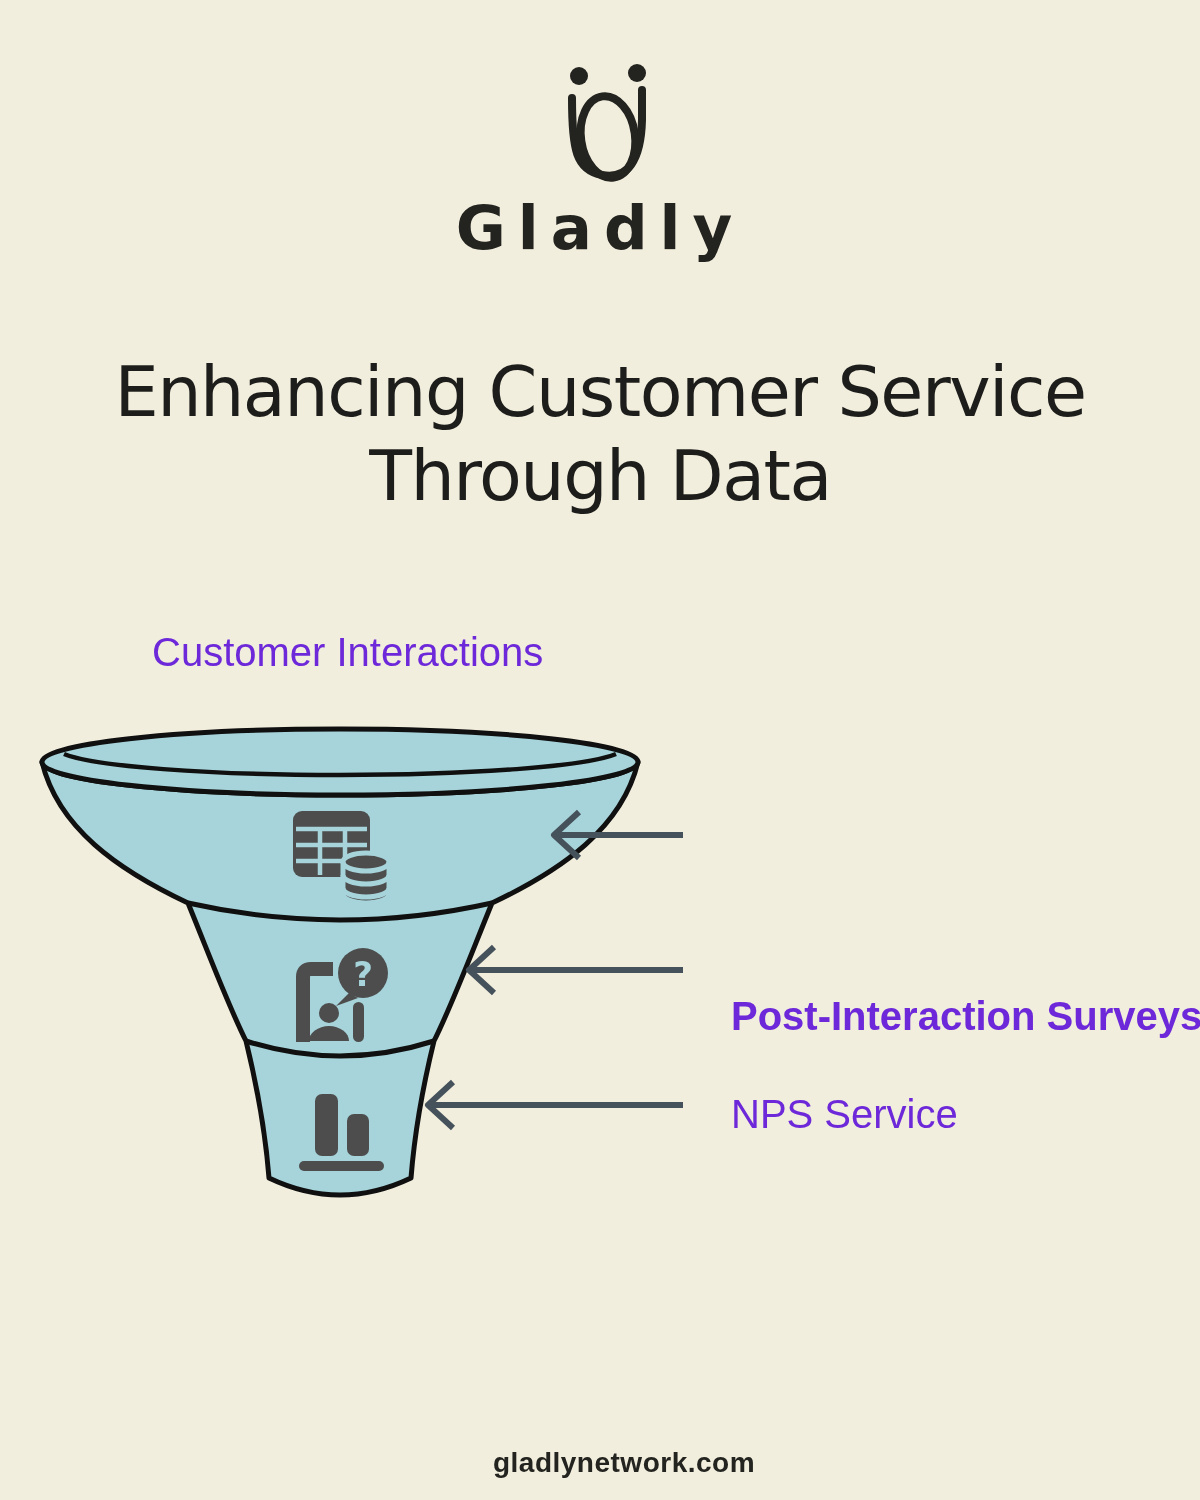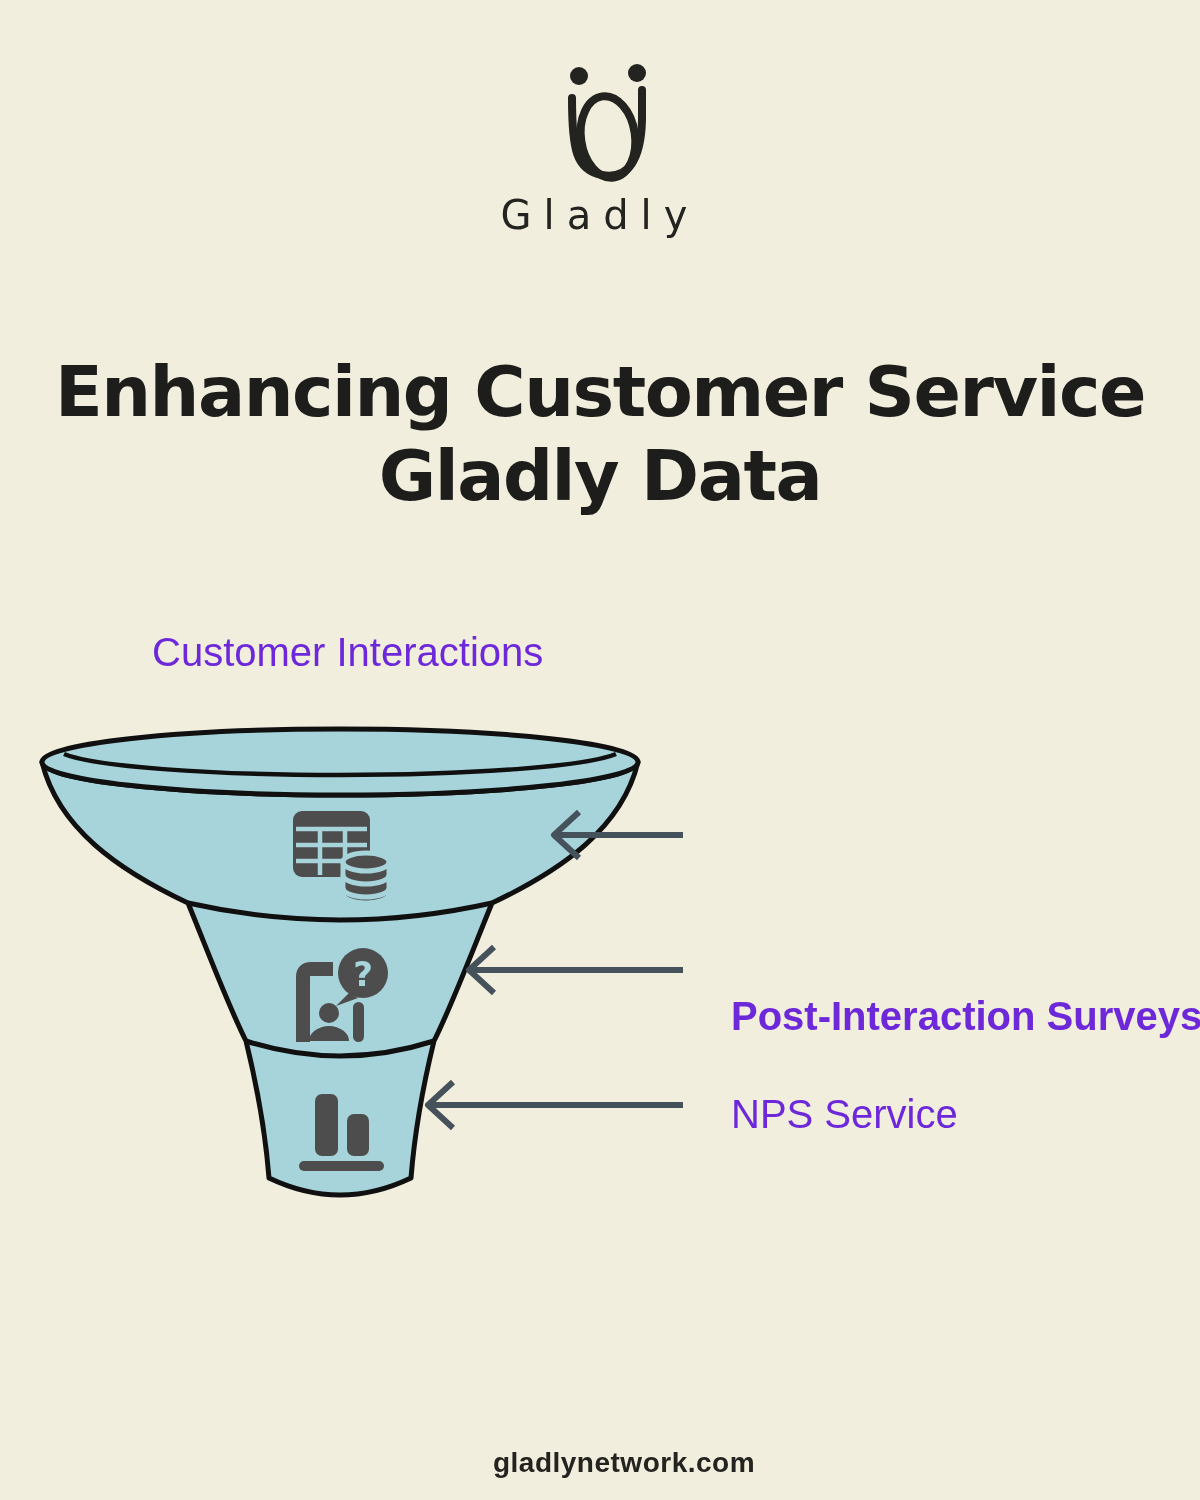--- a/index.html
+++ b/index.html
@@ -15,34 +15,34 @@
     position:absolute;
     left:0;top:0;
     width:1200px;height:1500px;
   }
   .brand-name{
     position:absolute;
     top:192px;left:0;
     width:100%;
     text-align:center;
     font-family:"DejaVu Sans",sans-serif;
-    font-size:40px;
-    font-weight:400;
+    font-size:61px;
+    font-weight:700;
     letter-spacing:12px;
     color:#23231f;
   }
   .title{
     position:absolute;
     top:350px;left:0;
     width:100%;
     text-align:center;
     font-family:"DejaVu Sans",sans-serif;
     font-size:70px;
     line-height:1.2;
-    font-weight:700;
+    font-weight:400;
     letter-spacing:-1.5px;
     color:#1d1d1b;
   }
   .label{
     position:absolute;
     font-size:40px;
     font-weight:500;
     color:#6d28d9;
     white-space:nowrap;
   }
@@ -130,21 +130,21 @@
       <path d="M 683 835 H 558 M 579 812 L 554 835 L 579 858"></path>
       <path d="M 683 970 H 473 M 494 947 L 469 970 L 494 993"></path>
       <path d="M 683 1105 H 432 M 453 1082 L 428 1105 L 453 1128"></path>
     </g>
   </svg>
 
   <div class="brand-name">Gladly</div>
 
   <div class="title">
     <div>Enhancing Customer Service</div>
-    <div>Gladly Data</div>
+    <div>Through Data</div>
   </div>
 
   <div class="label lbl-input">Customer Interactions</div>
 
   <div class="label lbl-stage-1">Post-Interaction Surveys</div>
   <div class="label lbl-stage-2">NPS Service</div>
 
 
   <div class="footer">gladlynetwork.com</div>
 </div>

